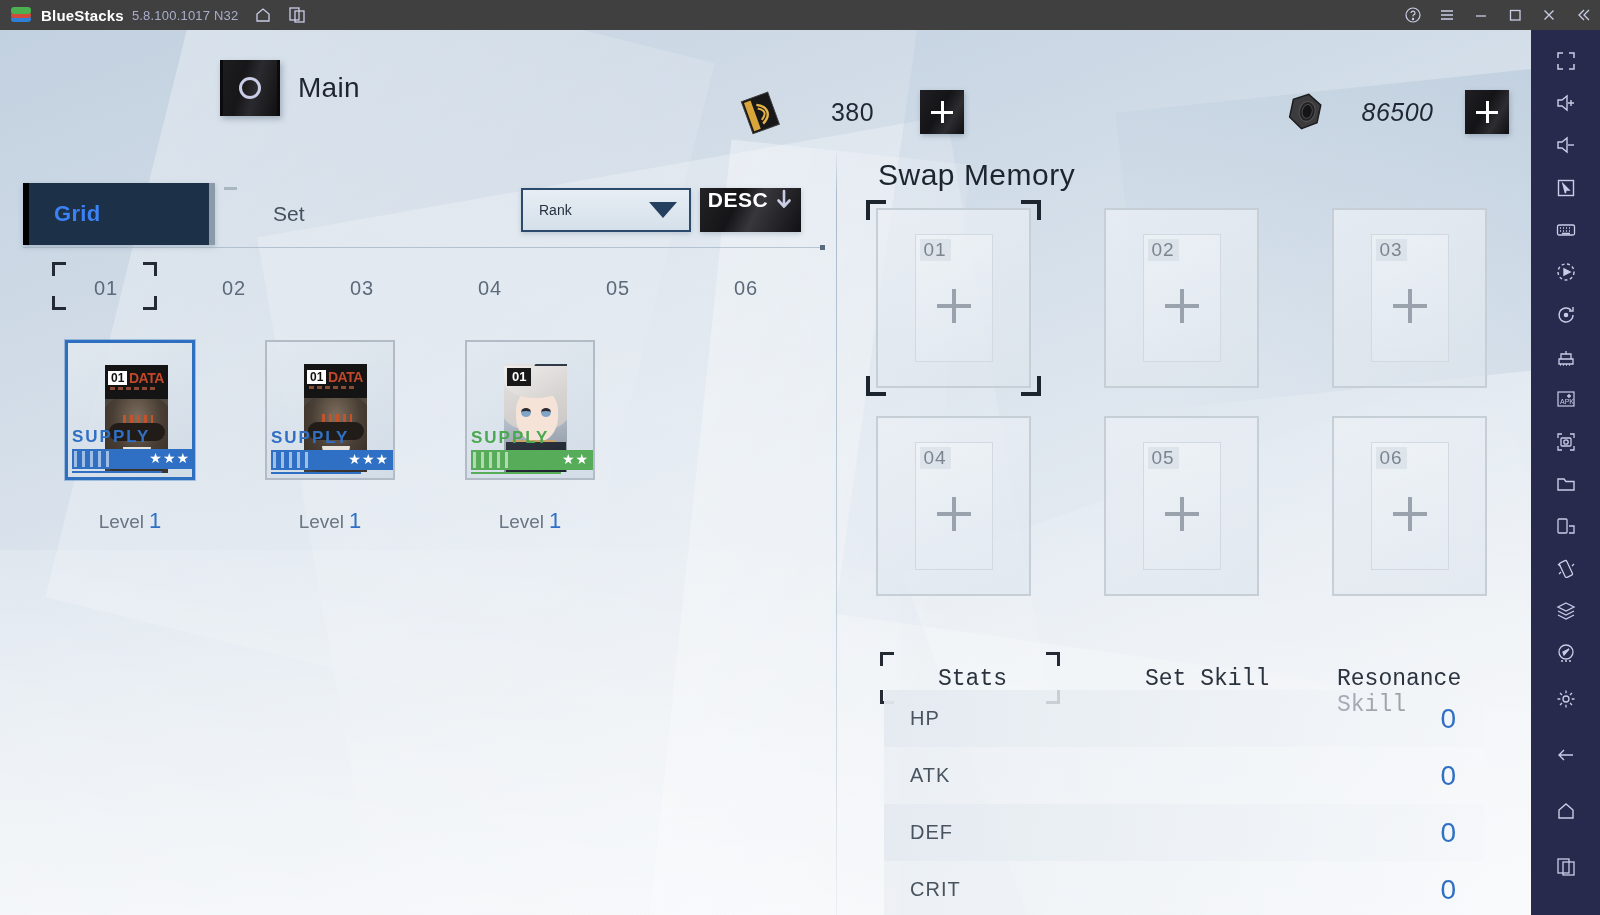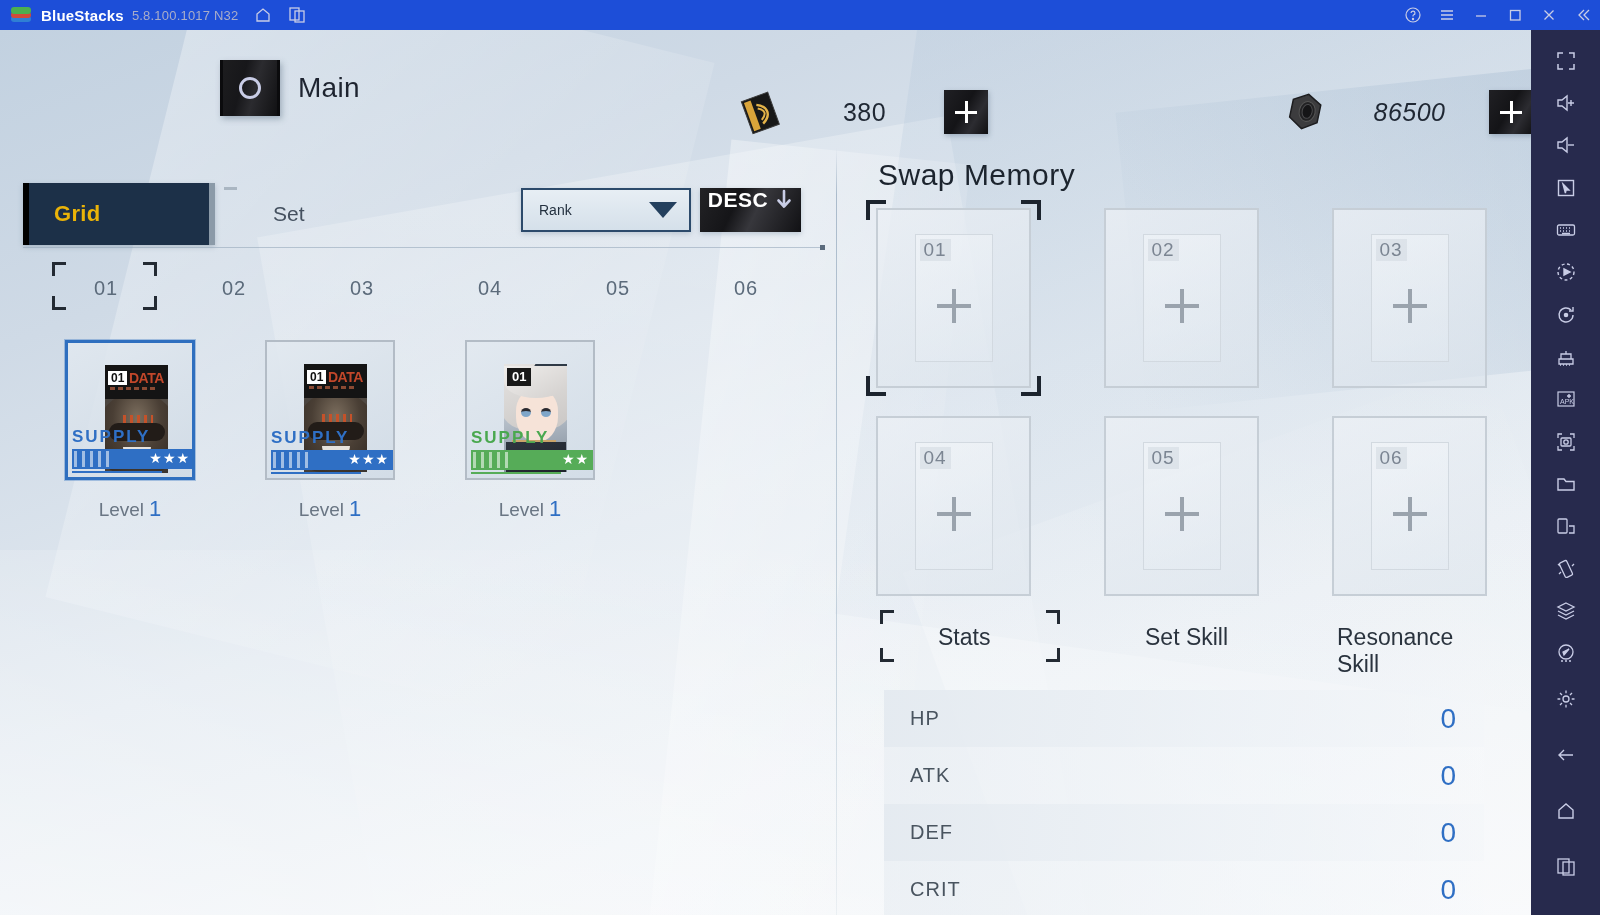--- a/index.html
+++ b/index.html
@@ -8,21 +8,21 @@
     overflow: hidden;
     font-family: "Liberation Sans", sans-serif;
     background: #272a4d;
   }
   body { position: relative; }
 
   
   #titlebar {
     position: absolute; top: 0; left: 0;
     width: 1600px; height: 30px;
-    background: #1d4ed8;
+    background: #404040;
     display: flex; align-items: center;
     z-index: 50;
   }
   #bs-logo {
     width: 20px; height: 18px; margin-left: 11px; margin-right: 10px;
     position: relative;
   }
   #bs-logo .l1 { position:absolute; left:0; top:10px; width:20px; height:6px; border-radius:3px; background:#2f7fd4; }
   #bs-logo .l2 { position:absolute; left:0; top:6px; width:20px; height:6px; border-radius:3px; background:#d14a3a; }
   #bs-logo .l3 { position:absolute; left:0; top:1px; width:20px; height:7px; border-radius:3px; background:#4caf50; }
@@ -57,21 +57,21 @@
   .navbox {
     width:60px; height:56px;
     background: linear-gradient(105deg,#1d1d1f 0%, #17171a 36%, #2b2b2f 58%, #111113 100%);
     display:flex; align-items:center; justify-content:center;
     box-shadow: 2px 3px 6px rgba(90,110,130,.45);
     border-left:3px solid #0b0b0d; border-right:3px solid #0b0b0d;
   }
   .navlabel { color:#1e2430; font-size:28px; margin-left:18px; letter-spacing:.3px; }
 
   
-  .cur { position:absolute; top:50px; display:flex; align-items:center;gap:12px; }
+  .cur { position:absolute; top:50px; display:flex; align-items:center; }
   .cur-ic { width:50px; height:48px; position:relative; }
   .cur-val { font-size:25px; color:#1f2733; letter-spacing:.5px; text-align:center; }
   .plusbtn {
     width:44px; height:44px;
     background:linear-gradient(120deg,#202024 0%, #141417 45%, #2c2c31 70%, #101012 100%);
     display:flex; align-items:center; justify-content:center;
     box-shadow:1px 2px 5px rgba(90,110,130,.4);
   }
   .plusbtn .pv { position:absolute; width:3px; height:22px; background:#fff; }
   .plusbtn .ph { position:absolute; width:22px; height:3px; background:#fff; }
@@ -83,21 +83,21 @@
 
   #tabs { position:absolute; top:153px; left:23px; width:795px; height:62px; display:flex; }
   .tab-grid {
     width:192px; height:62px;
     background:#1c3048;
     border-left:6px solid #000;
     border-right:6px solid #8b9aa8;
     display:flex; align-items:center;
     box-shadow:0 2px 5px rgba(110,130,150,.4);
   }
-  .tab-grid span { color:#eab308; font-size:22px; font-weight:bold; margin-left:25px; letter-spacing:.3px; }
+  .tab-grid span { color:#3b82f6; font-size:22px; font-weight:bold; margin-left:25px; letter-spacing:.3px; }
   .tab-set { height:62px; display:flex; align-items:center; flex:1;margin-left:18px; }
   .tab-set span { color:#44505f; font-size:21px; margin-left:40px; }
   .tabdash { position:absolute; left:224px; top:157px; width:13px; height:3px; background:#aab6c2; }
   #tabs-underline { position:absolute; left:23px; top:217px; width:800px; height:1px; background:rgba(150,168,186,.6); }
   #tabs-underline::after { content:""; position:absolute; right:-2px; top:-2px; width:5px; height:5px; background:#5b6b7d; }
 
   
   #rank-select {
     position:absolute; top:158px; left:521px; width:170px; height:44px;
     background:linear-gradient(180deg,#e7eef4,#d5e0ea);
@@ -166,21 +166,21 @@
   .supply-green { color:#4aa84f; }
   .rar-bar { position:absolute; left:4px; bottom:8px; width:122px; height:20px; display:flex; align-items:center; }
   .rar-blue { background:#2f6fc4; }
   .rar-green { background:#56ac58; }
   .rar-bar .notches { position:absolute; left:2px; top:2px; width:40px; height:16px;
                       background:repeating-linear-gradient(90deg, rgba(255,255,255,.55) 0 3px, transparent 3px 8px); }
   .rar-bar .stars { position:absolute; right:4px; top:1px; color:#fff; font-size:14px; letter-spacing:1px; }
   .rar-under { position:absolute; left:4px; bottom:4px; width:90px; height:2px; }
   .ru-blue { background:#2f6fc4; }
   .ru-green { background:#56ac58; }
-  .card-level { margin-top:16px; text-align:center; font-size:19px; color:#6a7684; }
+  .card-level { margin-top:28px; text-align:center; font-size:19px; color:#6a7684; }
   .card-level b { color:#2f6fc4; font-weight:normal; font-size:22px; margin-left:5px; }
 
   
   #swap-title { position:absolute; left:878px; top:128px; font-size:30px; color:#1c242e; letter-spacing:.5px; }
   #swapgrid { position:absolute; left:876px; top:178px; width:620px; }
   .mslot { position:absolute; width:155px; height:180px;
            border:2px solid #c6ced6;
            background:linear-gradient(160deg, rgba(236,240,245,.75), rgba(220,228,236,.6)); }
   .mslot-in { position:absolute; left:50%; top:50%; transform:translate(-50%,-50%);
               width:78px; height:128px; border:1px solid #d2d9e0;
@@ -191,21 +191,21 @@
   .mplus .v { position:absolute; left:15px; top:0; width:4px; height:34px; background:#9aa3ad; }
   .mplus .h { position:absolute; left:0; top:15px; width:34px; height:4px; background:#9aa3ad; }
   .mslot-brk { position:absolute; }
   .mslot-brk i { position:absolute; width:20px; height:20px; border-color:#1c242e; border-style:solid; border-width:0; }
   .mslot-brk .tl { left:0; top:0; border-left-width:4px; border-top-width:4px; }
   .mslot-brk .tr { right:0; top:0; border-right-width:4px; border-top-width:4px; }
   .mslot-brk .bl { left:0; bottom:0; border-left-width:4px; border-bottom-width:4px; }
   .mslot-brk .br { right:0; bottom:0; border-right-width:4px; border-bottom-width:4px; }
 
   
-  #stat-tabs { position:absolute; left:876px; top:580px; width:620px; height:52px; }
+  #stat-tabs { position:absolute; left:876px; top:622px; width:620px; height:52px;font-family:Liberation Mono, monospace; }
   .stab { position:absolute; font-size:23px; color:#2a333e; }
   #stats-rows { position:absolute; left:884px; top:660px; width:600px; }
   .srow { position:relative; height:57px; display:flex; align-items:center;
           background:linear-gradient(90deg, rgba(228,234,240,.95) 0%, rgba(235,240,245,.75) 55%, rgba(243,246,249,.5) 100%); }
   .srow.alt { background:linear-gradient(90deg, rgba(233,238,243,.7) 0%, rgba(240,244,248,.5) 60%, rgba(247,249,251,.35) 100%); }
   .slab { margin-left:26px; font-size:20px; color:#49545f; letter-spacing:1px; }
   .sval { margin-left:auto; margin-right:28px; font-size:28px; color:#2f6fc4; }
 
   
   #sidebar {

